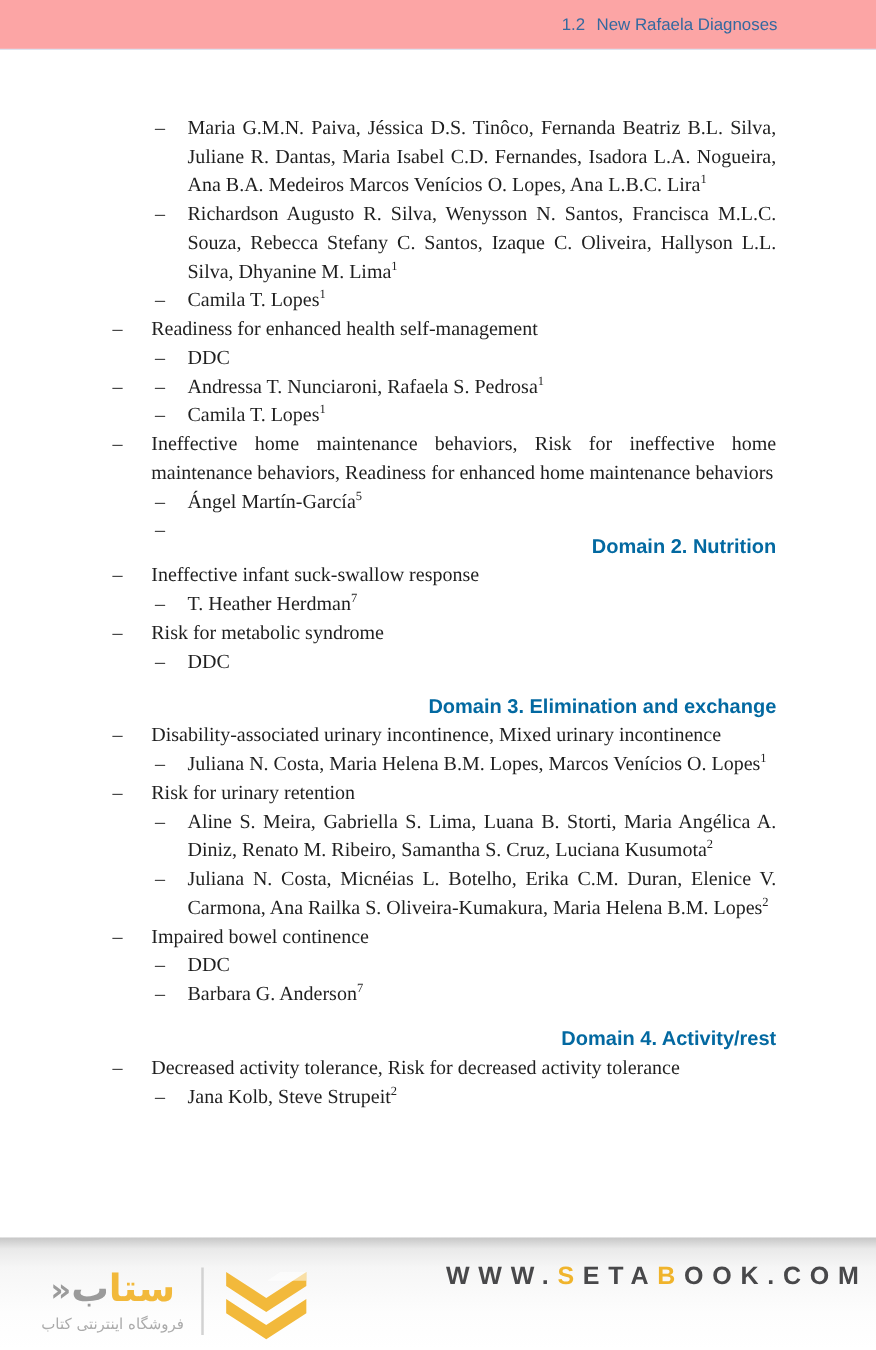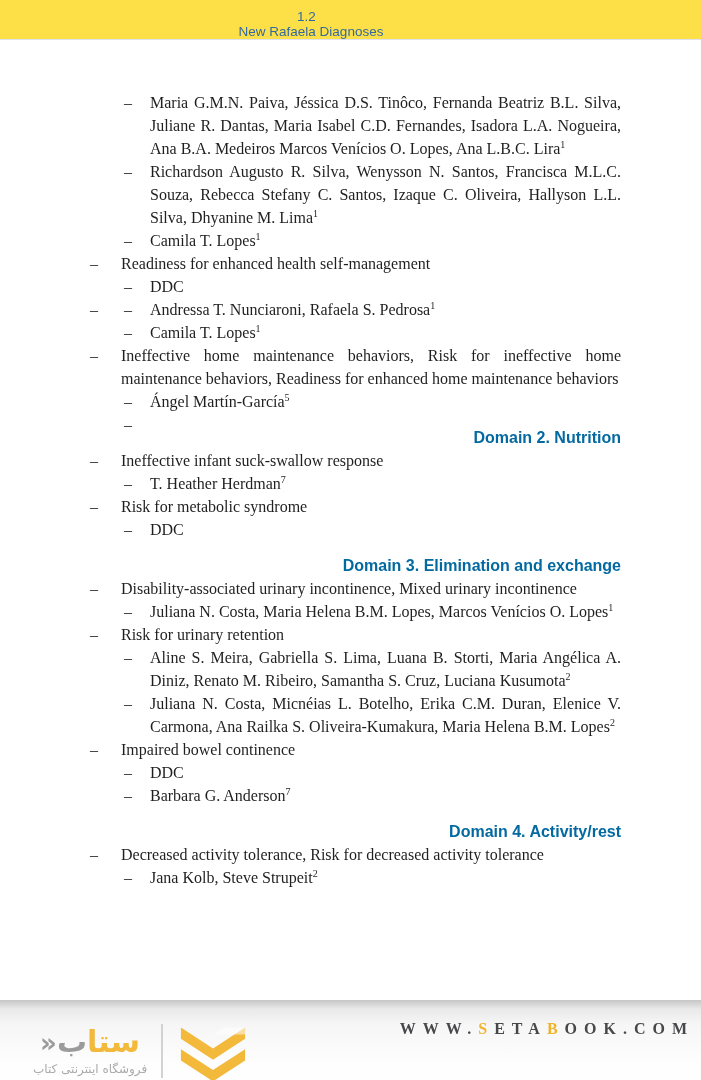--- a/index.html
+++ b/index.html
@@ -3,48 +3,47 @@
 <meta charset="utf-8">
 <style>
   html,body{margin:0;padding:0;}
   body{
     width:701px;height:1080px;position:relative;overflow:hidden;
     background:#ffffff;font-family:"Liberation Serif",serif;
   }
   
   .page-header{
     position:absolute;top:0;left:0;width:701px;height:40px;
-    background:#fde047;box-sizing:border-box;
+    background:#fca5a5;box-sizing:border-box;
     display:flex;align-items:center;justify-content:flex-end;
     padding-right:79px;
     font-family:"Liberation Sans",sans-serif;
     font-size:13.5px;color:#34699f;
     border-bottom:1px solid #dde2ee;
-    flex-direction:column;
   }
   .page-header .sec-num{margin-right:9px;}
   
   .content{
     position:absolute;top:91px;left:90px;width:531px;
     font-size:16px;line-height:23px;color:#1f1f1f;
     text-align:justify;
   }
   .item{position:relative;}
   .item .dash{position:absolute;left:0;top:0;}
   .item.l1{padding-left:31px;}
   .item.l2{margin-left:34px;padding-left:26px;}
   .item sup{font-size:10px;line-height:0;}
   .domain-heading{
     font-family:"Liberation Sans",sans-serif;font-weight:bold;
     font-size:16px;line-height:23px;color:#0369a1;
     padding-left:8px;margin-top:13px;text-align:right;
   }
   
   .page-footer{
-    position:absolute;left:0;bottom:0;width:701px;height:80px;
+    position:absolute;left:0;bottom:0;width:701px;height:90px;
     background:linear-gradient(180deg,#c6c6c6 0px,#e9e9e9 9px,#f6f6f6 24px,#fdfdfd 60px,#ffffff 90px);
   }
   .logo-block{
     position:absolute;left:33px;top:20px;
     display:flex;align-items:center;
   }
   .wordmark-wrap{display:flex;flex-direction:column;align-items:center;}
   .wordmark{
     font-family:"DejaVu Sans",sans-serif;font-weight:bold;
     font-size:30px;line-height:32px;direction:rtl;unicode-bidi:bidi-override;
@@ -58,22 +57,22 @@
     direction:rtl;margin-top:3px;white-space:nowrap;
   }
   .logo-divider{width:2px;height:54px;background:#d2d2d2;margin:0 11px 0 14px;}
   .chevron-mark{width:78px;height:62px;}
   .right-block{position:absolute;right:7px;top:13px;text-align:right;}
   .store-title{
     font-family:"DejaVu Sans",sans-serif;font-size:19px;color:#3c3c3c;
     direction:rtl;white-space:nowrap;
   }
   .site-url{
-    font-family:Liberation Serif, serif;font-weight:bold;
-    font-size:16px;letter-spacing:7px;color:#48484a;margin-top:7px;
+    font-family:Liberation Sans, sans-serif;font-weight:bold;
+    font-size:20px;letter-spacing:7px;color:#48484a;margin-top:7px;
     white-space:nowrap;
   }
   .url-gold{color:#f0b42c;}
 </style>
 </head>
 <body>
 
 <div class="page-header">
   <span class="sec-num">1.2</span>
   <span>New Rafaela Diagnoses</span>

